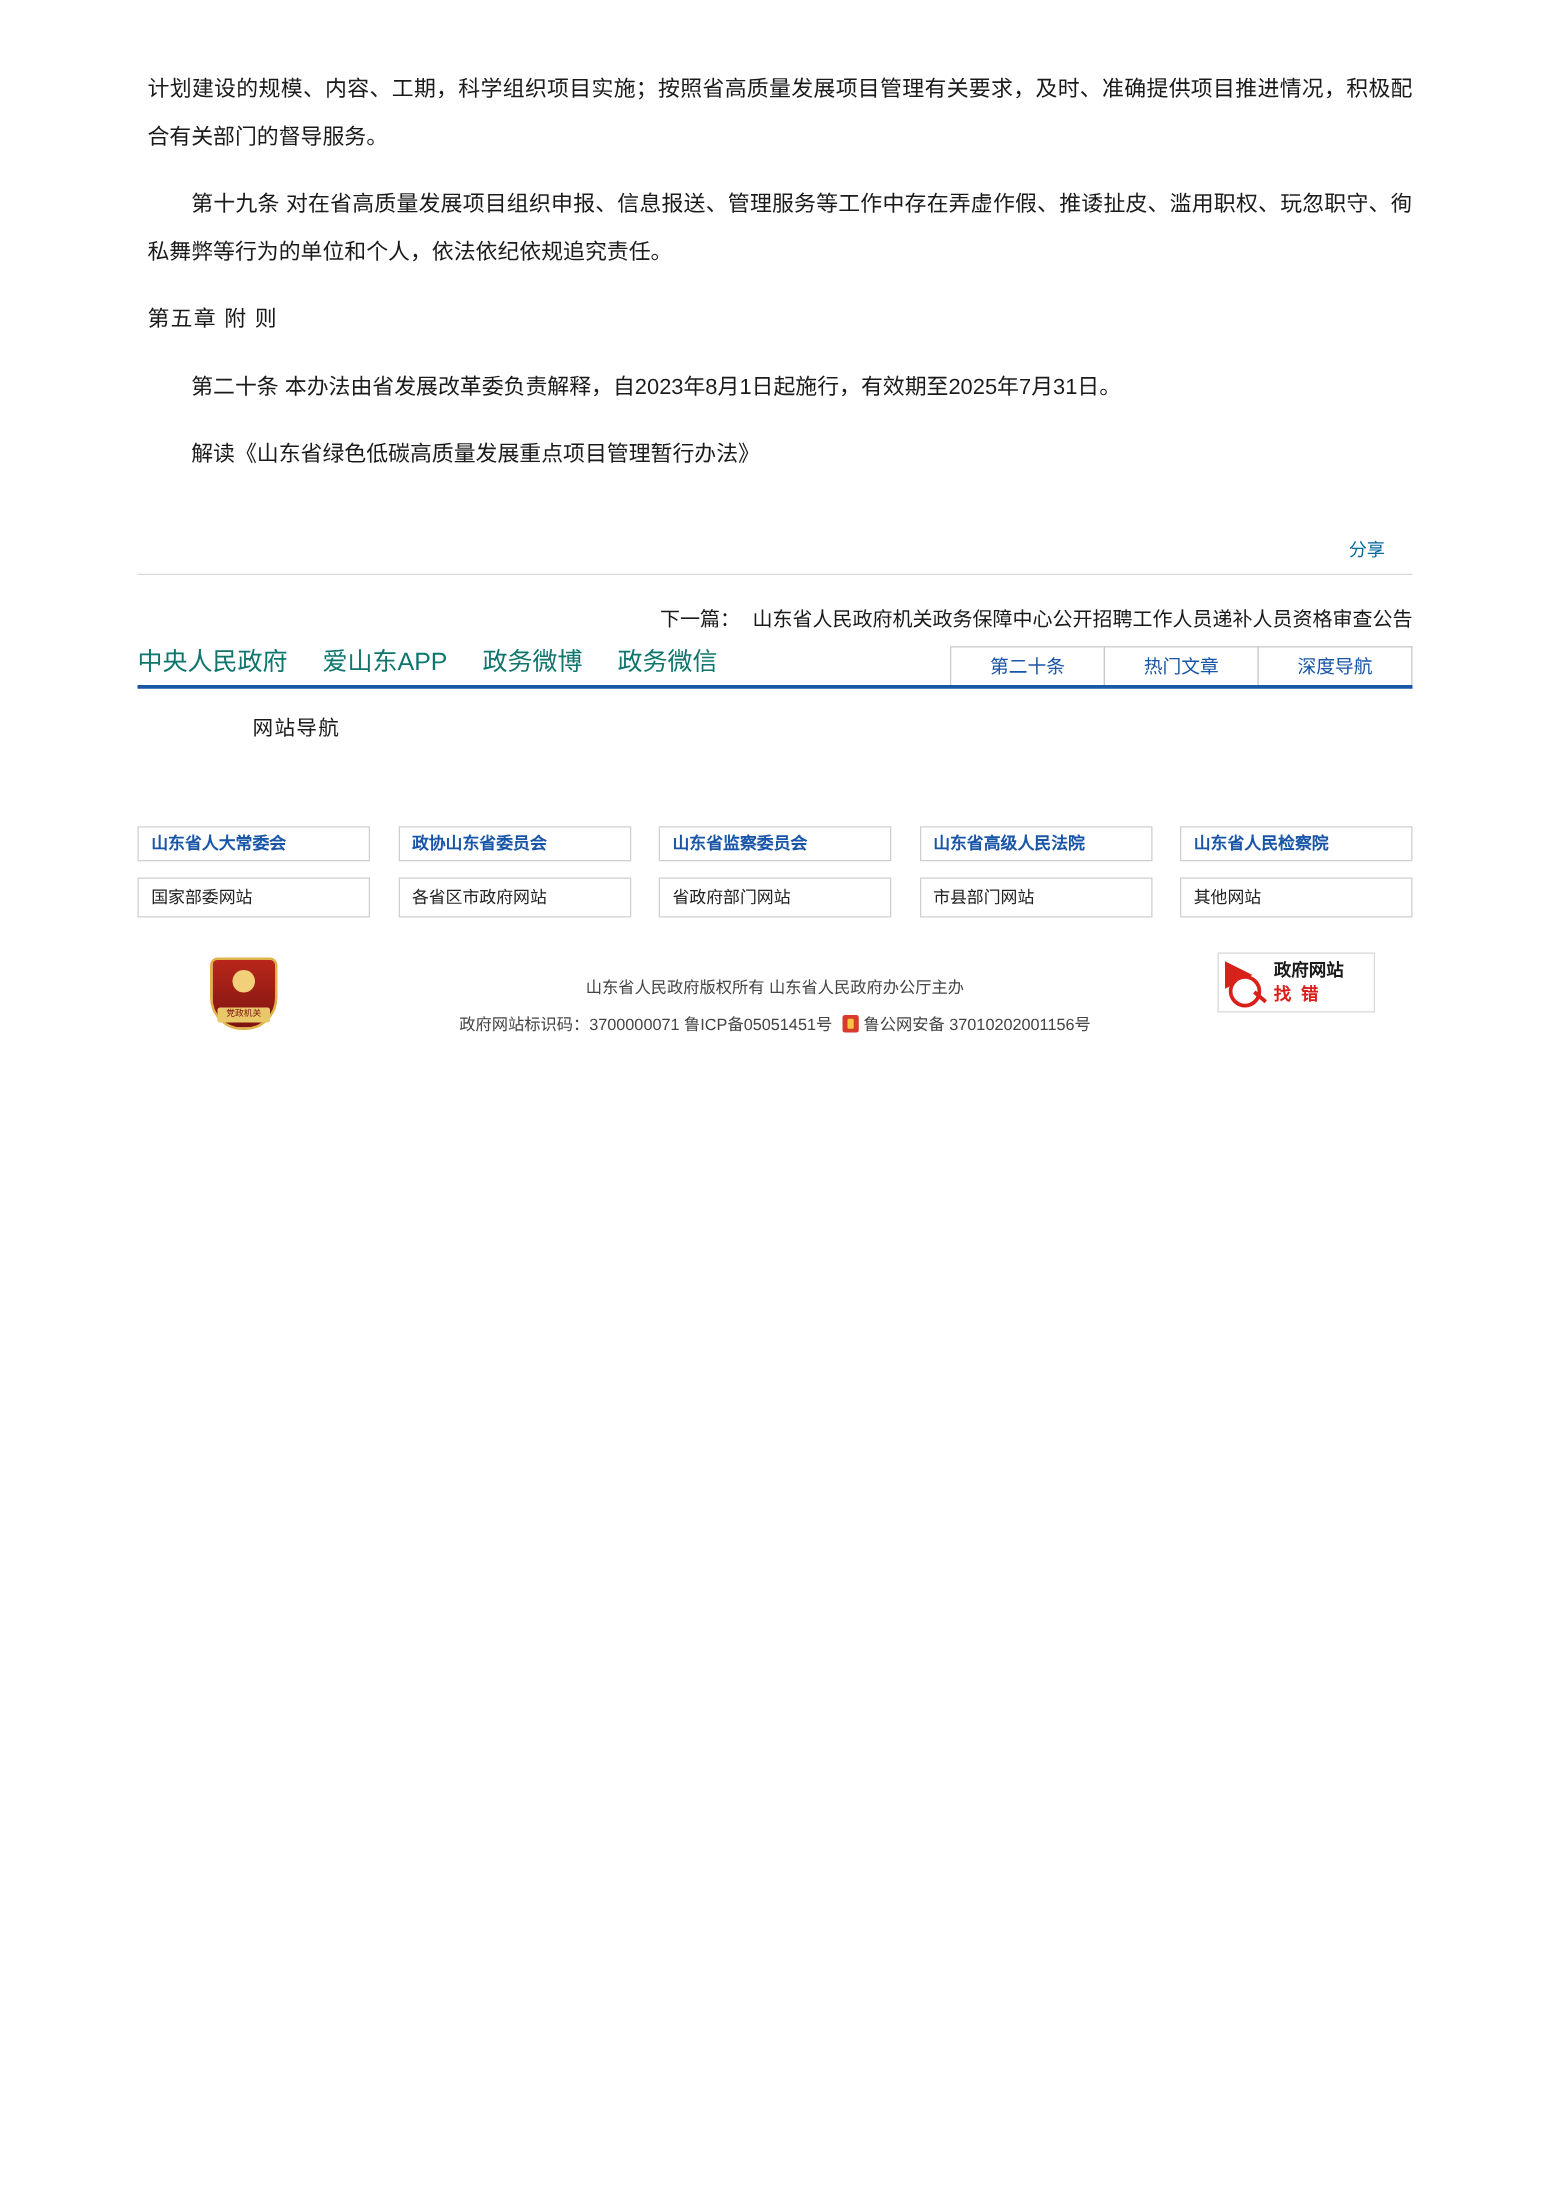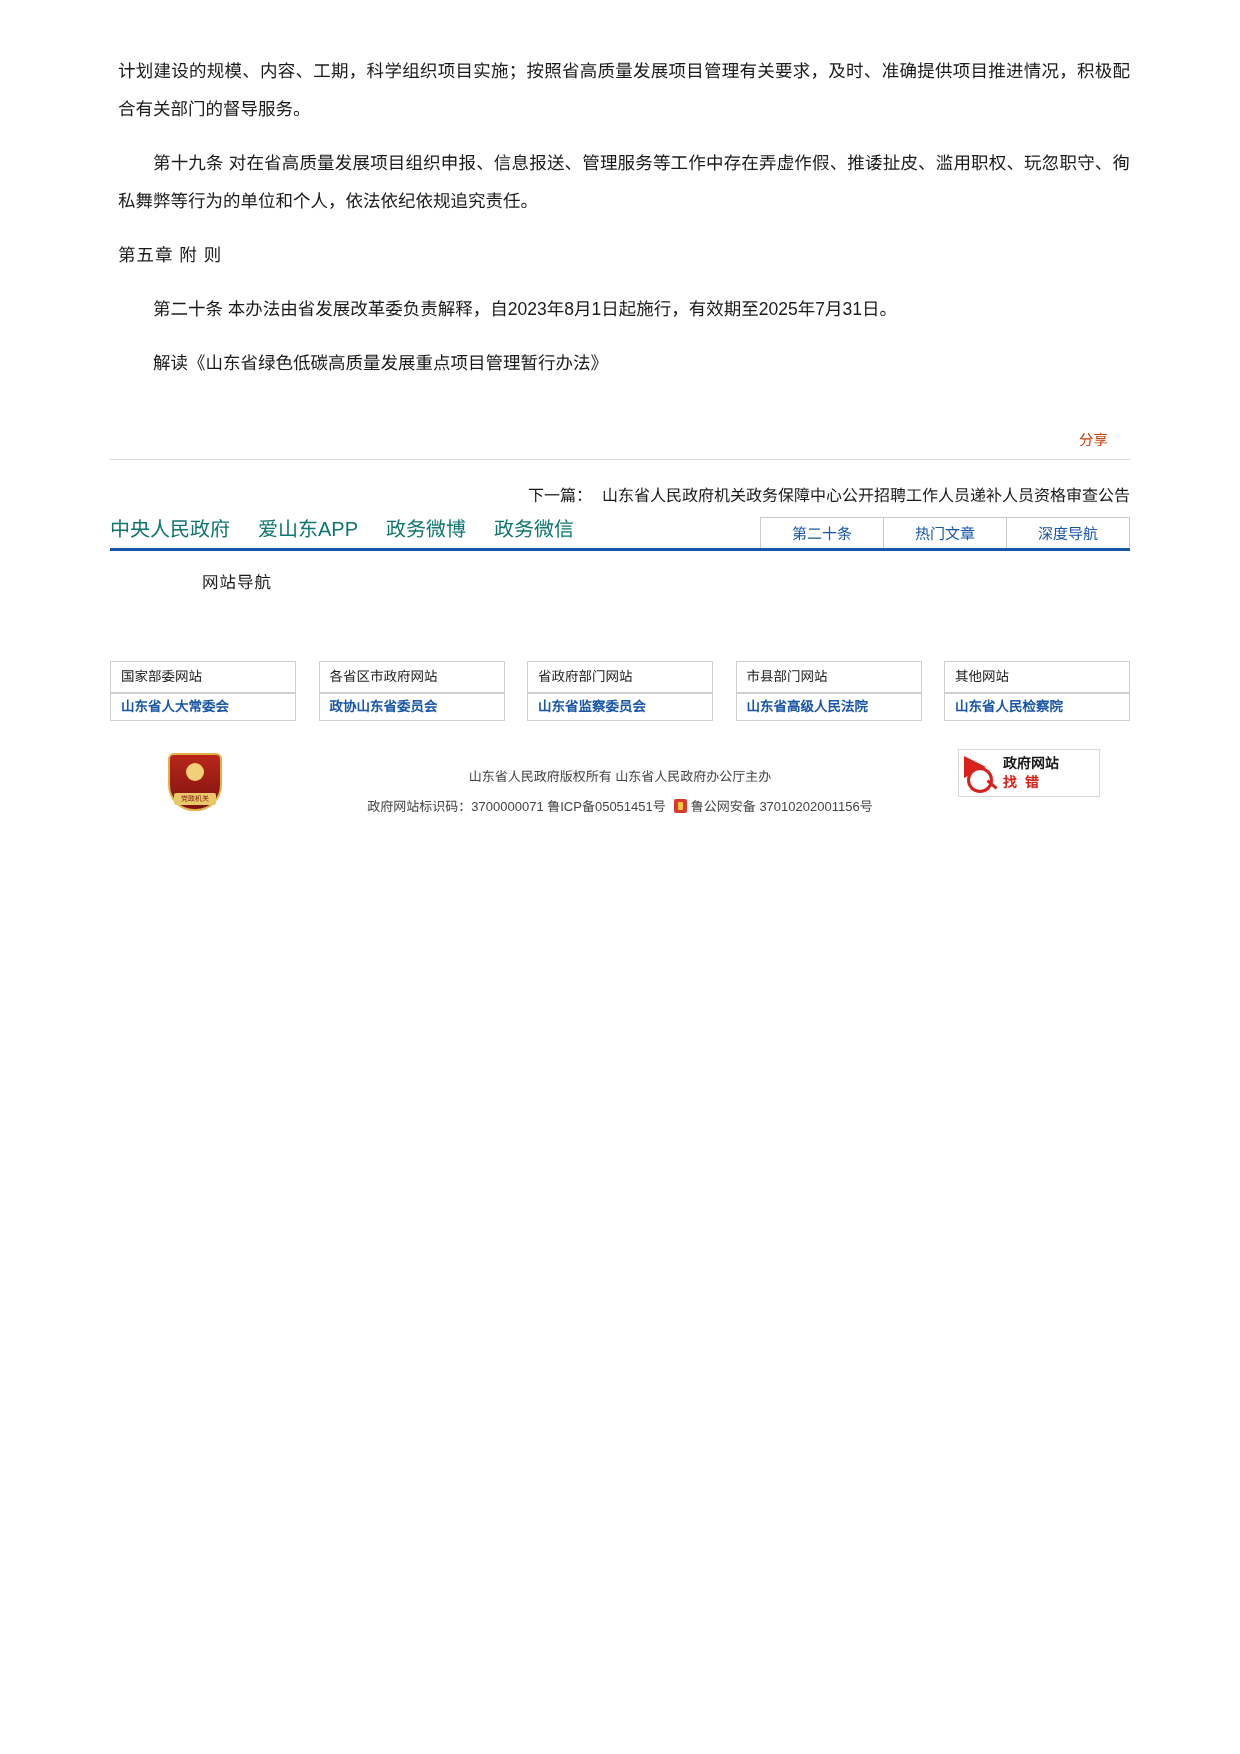--- a/index.html
+++ b/index.html
@@ -72,21 +72,21 @@
     color: #1a1a1a;
     text-decoration: none;
   }
 
   
   .share-row {
     margin-top: 46px;
     padding: 0 110px;
     text-align: right;
     font-size: 14.5px;
-    color: #c2410c;
+    color: #0369a1;
   }
   .share-row .share-label {
     display: inline-block;
     padding-right: 22px;
   }
 
   .hr {
     margin: 10px 110px 0 110px;
     border-top: 1px solid #d9d9d9;
     height: 0;
@@ -278,21 +278,21 @@
     line-height: 12px;
     letter-spacing: 0;
     overflow: hidden;
   }
 
   
   .report {
     position: absolute;
     right: 30px;
     top: 4px;
-    width: 142px;
+    width: 126px;
     height: 48px;
     border: 1px solid #d8d8d8;
     box-sizing: border-box;
     display: flex;
     align-items: center;
     background: #fff;
   }
   .report .magnifier {
     width: 40px;
     height: 40px;
@@ -376,33 +376,33 @@
     <div class="bottombar-right">
       <div class="tabbtn">第二十条</div>
       <div class="tabbtn">热门文章</div>
       <div class="tabbtn">深度导航</div>
     </div>
   </div>
 
   <div class="sitenav-title">网站导航</div>
 
   <div class="links-wrap">
+    <div class="links-row">
+      <div class="sel">山东省人大常委会</div>
+      <div class="sel">政协山东省委员会</div>
+      <div class="sel">山东省监察委员会</div>
+      <div class="sel">山东省高级人民法院</div>
+      <div class="sel">山东省人民检察院</div>
+    </div>
     <div class="links-row second">
       <div class="sel">国家部委网站</div>
       <div class="sel">各省区市政府网站</div>
       <div class="sel">省政府部门网站</div>
       <div class="sel">市县部门网站</div>
       <div class="sel">其他网站</div>
-    </div>
-    <div class="links-row">
-      <div class="sel">山东省人大常委会</div>
-      <div class="sel">政协山东省委员会</div>
-      <div class="sel">山东省监察委员会</div>
-      <div class="sel">山东省高级人民法院</div>
-      <div class="sel">山东省人民检察院</div>
     </div>
   </div>
 
   <div class="footer">
 
     <div class="badge">
       <div class="shield">
         <div class="cap">党政机关</div>
       </div>
     </div>

